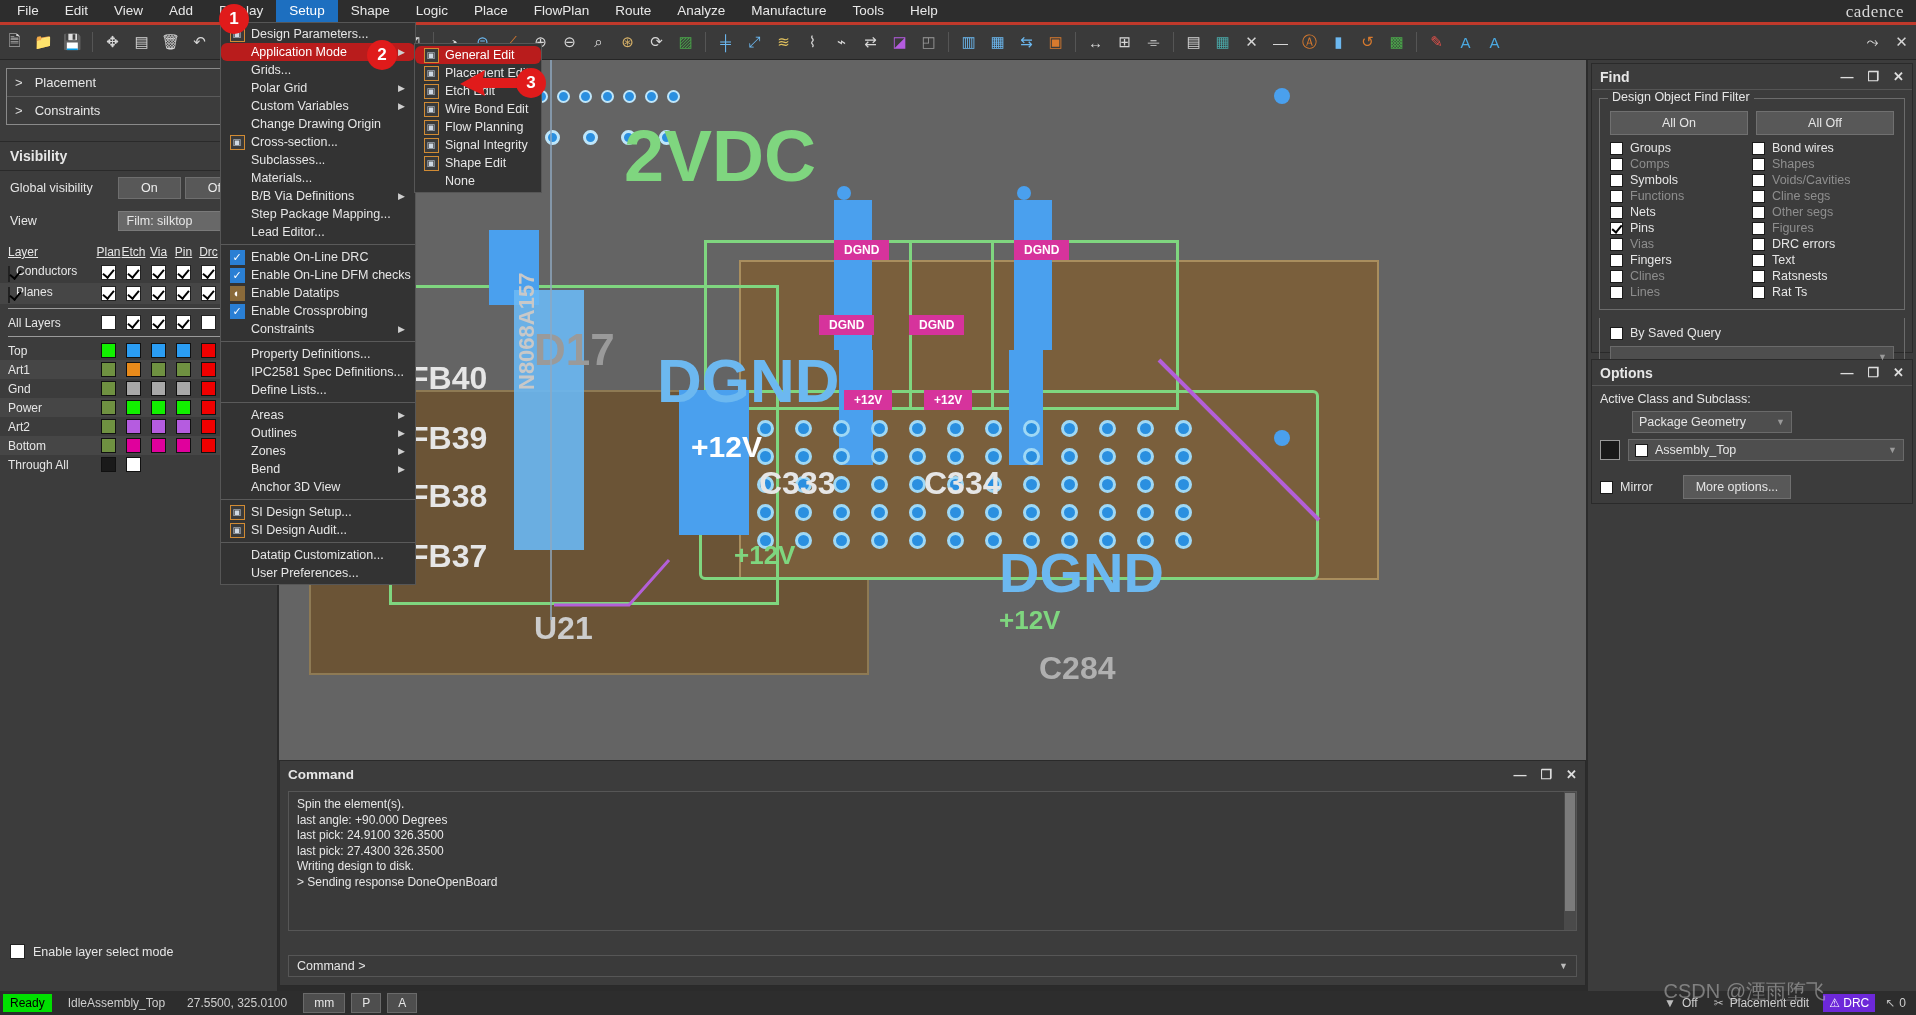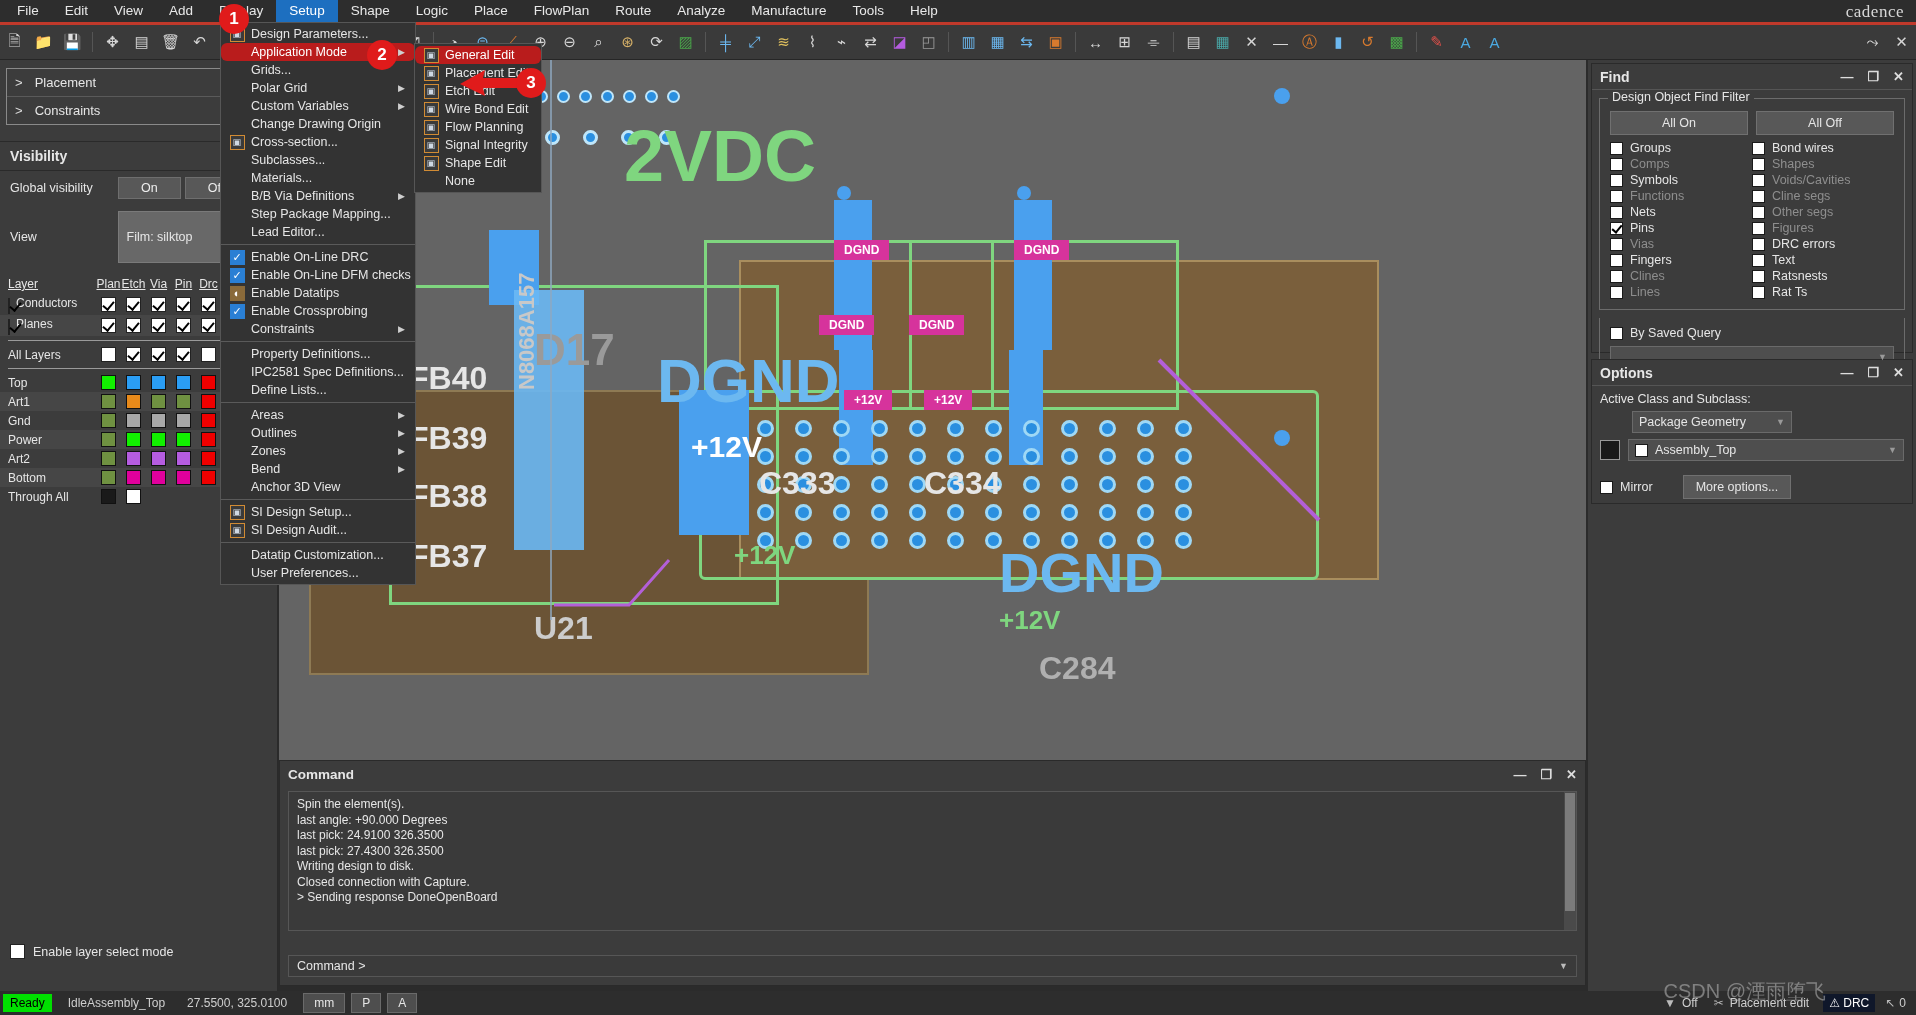--- a/index.html
+++ b/index.html
@@ -30,21 +30,21 @@
       border-bottom:1px solid #2a2a2a; }
   .wfbox { margin:8px 6px 0 6px; border:1px solid #8a8a8a; }
   .wfrow { padding:6px 8px; border-bottom:1px solid #5a5a5a; font-size:13px; }
   .wfrow:last-child{border-bottom:none;}
   .wfrow .chev { display:inline-block; width:16px; color:#ddd; }
   .vis-hdr { margin-top:16px; padding:6px 10px; font-weight:bold; font-size:14px;
       border-top:1px solid #2a2a2a; border-bottom:1px solid #2a2a2a; }
   .vrow { display:flex; align-items:center; padding:6px 10px; font-size:12.5px; }
   .vrow .lbl { width:108px; }
   .segbtn { background:#585858; border:1px solid #6e6e6e; padding:3px 22px; font-size:12.5px; color:#eee; }
-  .fieldbox { background:#686868; border:1px solid #7a7a7a; padding:18px 8px; width:150px; font-size:12.5px; }
+  .fieldbox { background:#686868; border:1px solid #7a7a7a; padding:2px 8px; width:150px; font-size:12.5px; }
 
   
   .ltable { margin-top:6px; font-size:12px; }
   .lhead { display:flex; padding:2px 8px 3px 8px; }
   .lhead .c0 { width:88px; text-decoration:underline; }
   .lhead .cc { width:25px; text-align:center; text-decoration:underline; }
   .lrow { display:flex; align-items:center; padding:2px 8px; }
   .lrow.alt { background:#464646; }
   .lrow .c0 { width:88px; }
   .lrow .cc { width:25px; display:flex; justify-content:center; }
@@ -605,21 +605,20 @@
         <span>✕</span>
       </span>
     </div>
     <div class="cmdbody">
       <div id="cmd-lines">
           <div>Spin the element(s).</div>
           <div>last angle:  +90.000 Degrees</div>
           <div>last pick:  24.9100 326.3500</div>
           <div>last pick:  27.4300 326.3500</div>
           <div>Writing design to disk.</div>
-          <div>Closed connection with Capture.</div>
           <div>&gt; Sending response DoneOpenBoard</div>
         </div>
 
     </div>
     <div class="scrollv">
         <i></i>
       </div>
     <div class="cmdin">
       <span>Command &gt;</span>
       <span style="margin-left:auto;font-size:9px;color:#bbb">▼</span>
@@ -987,21 +986,21 @@
     <span style="color:#cfcfcf">Assembly_Top</span>
     <span style="margin-left:22px;color:#cfcfcf">27.5500, 325.0100</span>
     <span class="sbox" style="margin-left:16px">mm</span>
     <span class="sbox">P</span>
     <span class="sbox">A</span>
     <span style="flex:1"></span>
     <span style="color:#bbb">▼</span>
     <span style="margin-left:6px;color:#cfcfcf">Off</span>
     <span style="margin-left:16px;color:#bbb">✂</span>
     <span style="margin-left:6px;color:#cfcfcf">Placement edit</span>
-    <span style="margin-left:14px;background:#0f172a;color:#fff;padding:2px 6px">
+    <span style="margin-left:14px;background:#6d28d9;color:#fff;padding:2px 6px">
       <span>⚠</span>
       <span>DRC</span>
     </span>
     <span style="margin-left:10px;color:#bbb">↖</span>
     <span style="margin-left:4px;margin-right:10px;color:#cfcfcf">0</span>
   </div>
 
   <div class="wm">CSDN @湮雨堕飞</div>
 </div>
 

